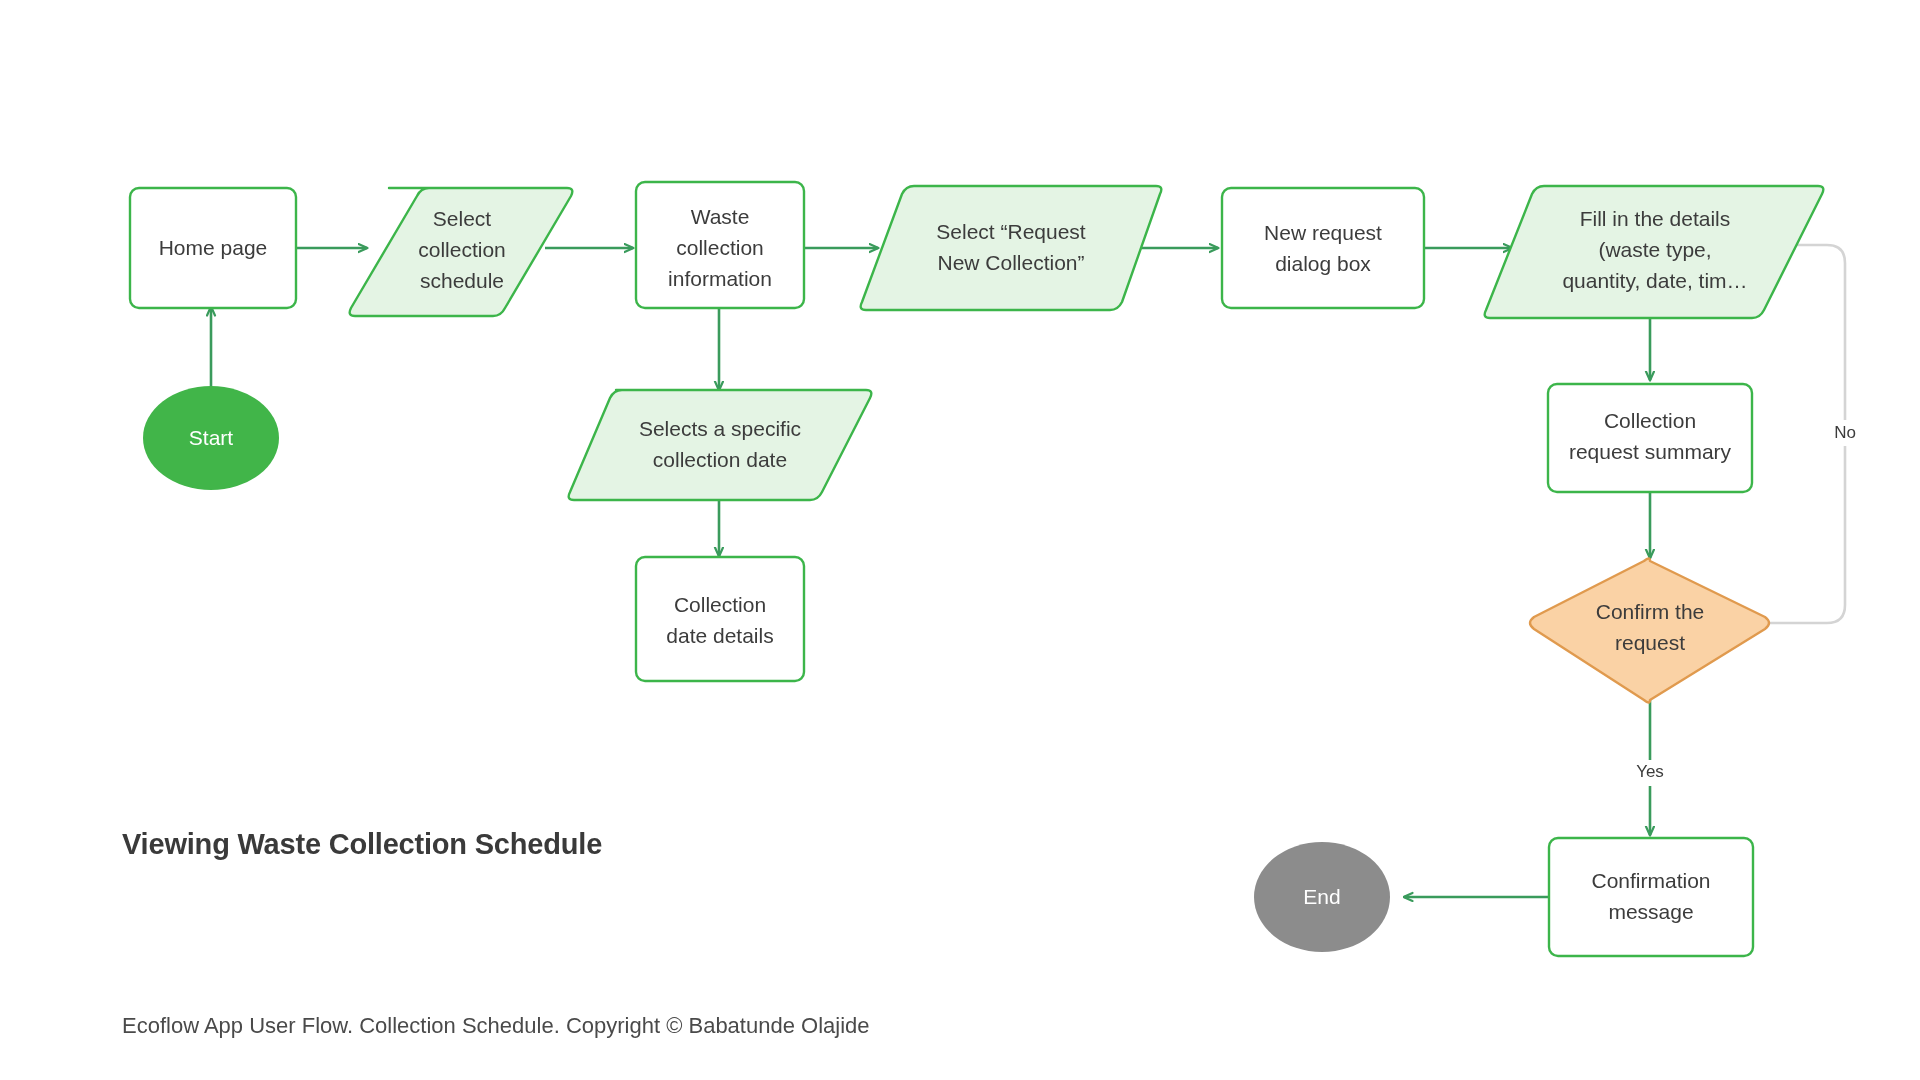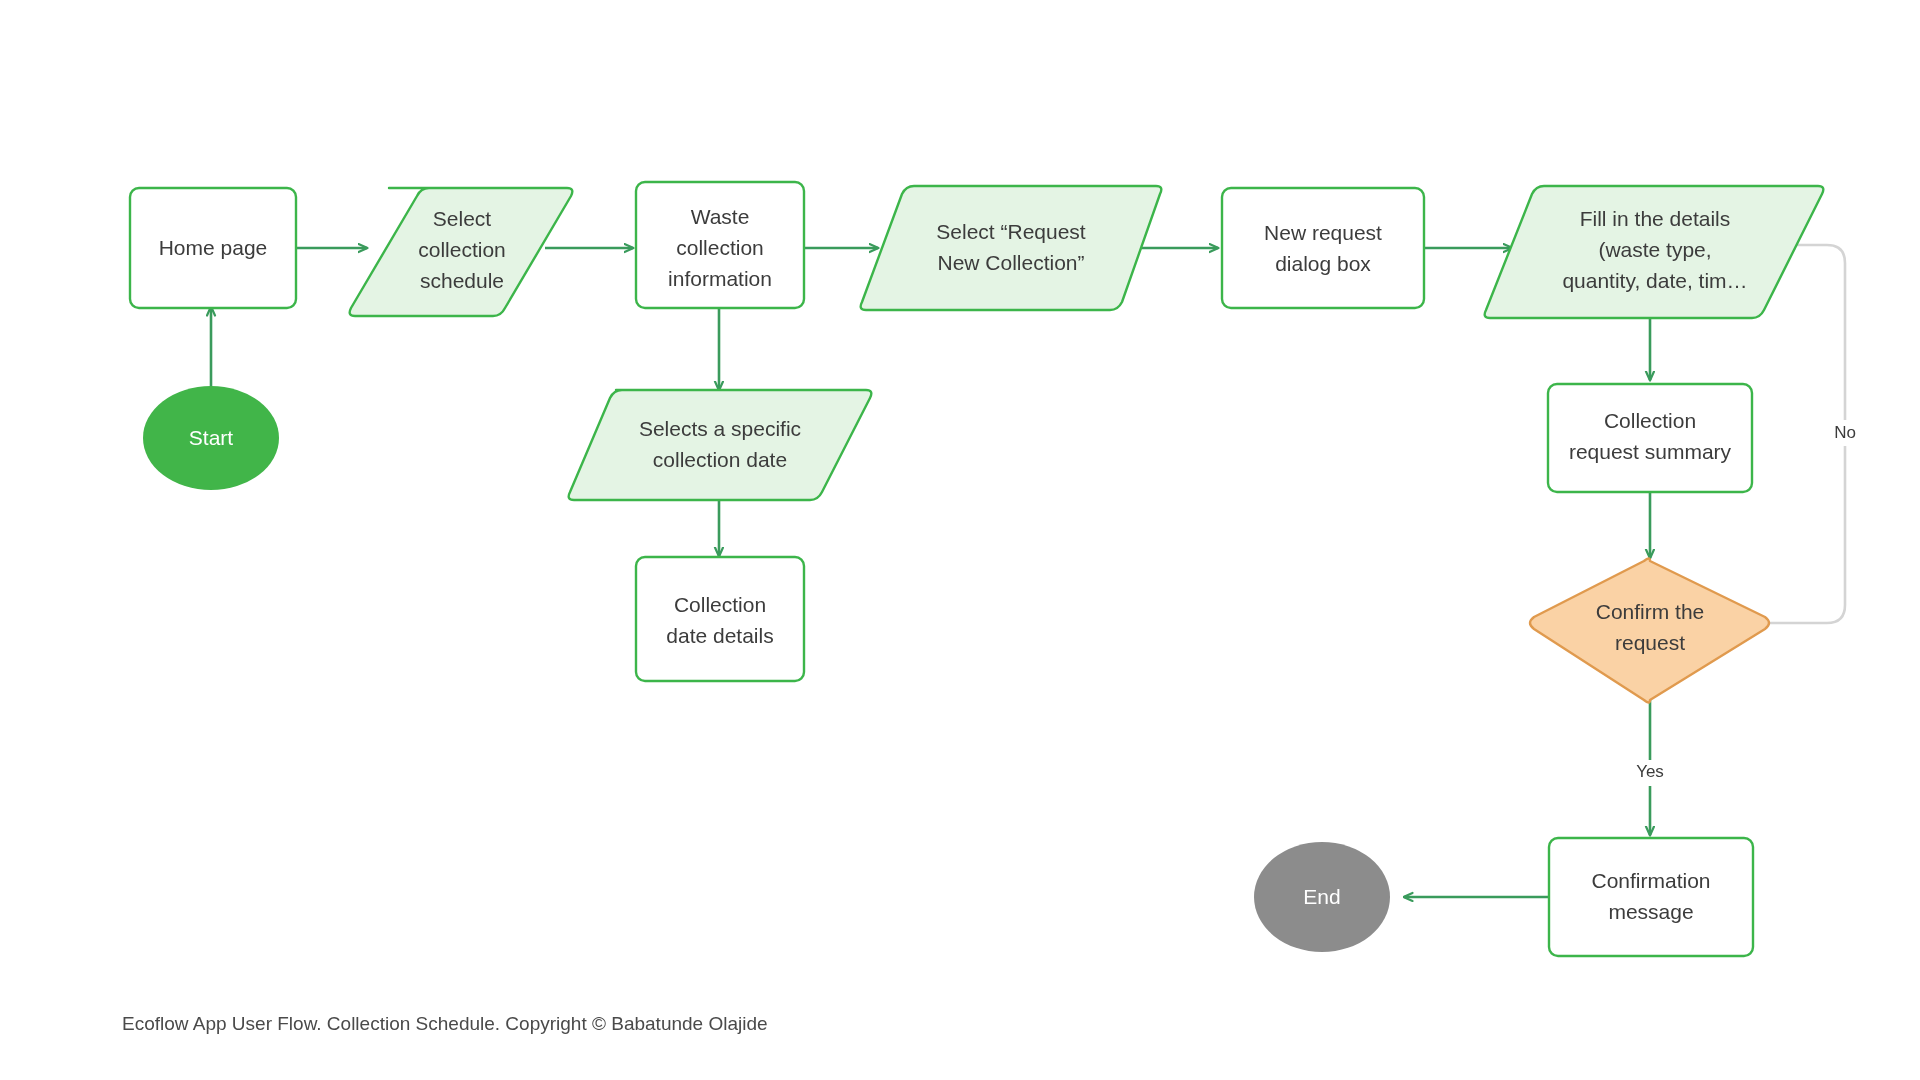--- a/index.html
+++ b/index.html
@@ -54,21 +54,21 @@
     font-weight: bold;
     color: #3a3a3a;
     letter-spacing: -0.2px;
     white-space: nowrap;
   }
   .footer-text {
     position: absolute;
     left: 122px;
     top: 1013px;
     font-family: "Liberation Sans", sans-serif;
-    font-size: 19px;
+    font-size: 22px;
     color: #4a4a4a;
     white-space: nowrap;
   }
 </style>
 </head>
 <body>
 
 <div id="canvas">
 
   <svg id="flow" viewBox="0 0 1920 1080">
@@ -190,15 +190,16 @@
       <text class="node-text" x="1651" y="913">message</text>
     </g>
 
     <g>
       <ellipse cx="1322" cy="897" rx="68" ry="55" fill="#8c8c8c"></ellipse>
       <text class="term-text" x="1322" y="898">End</text>
     </g>
 
   </svg>
 
+  <div class="section-title">Viewing Waste Collection Schedule</div>
   <div class="footer-text">Ecoflow App User Flow. Collection Schedule. Copyright ©  Babatunde Olajide</div>
 
 </div>
 
 </body></html>

